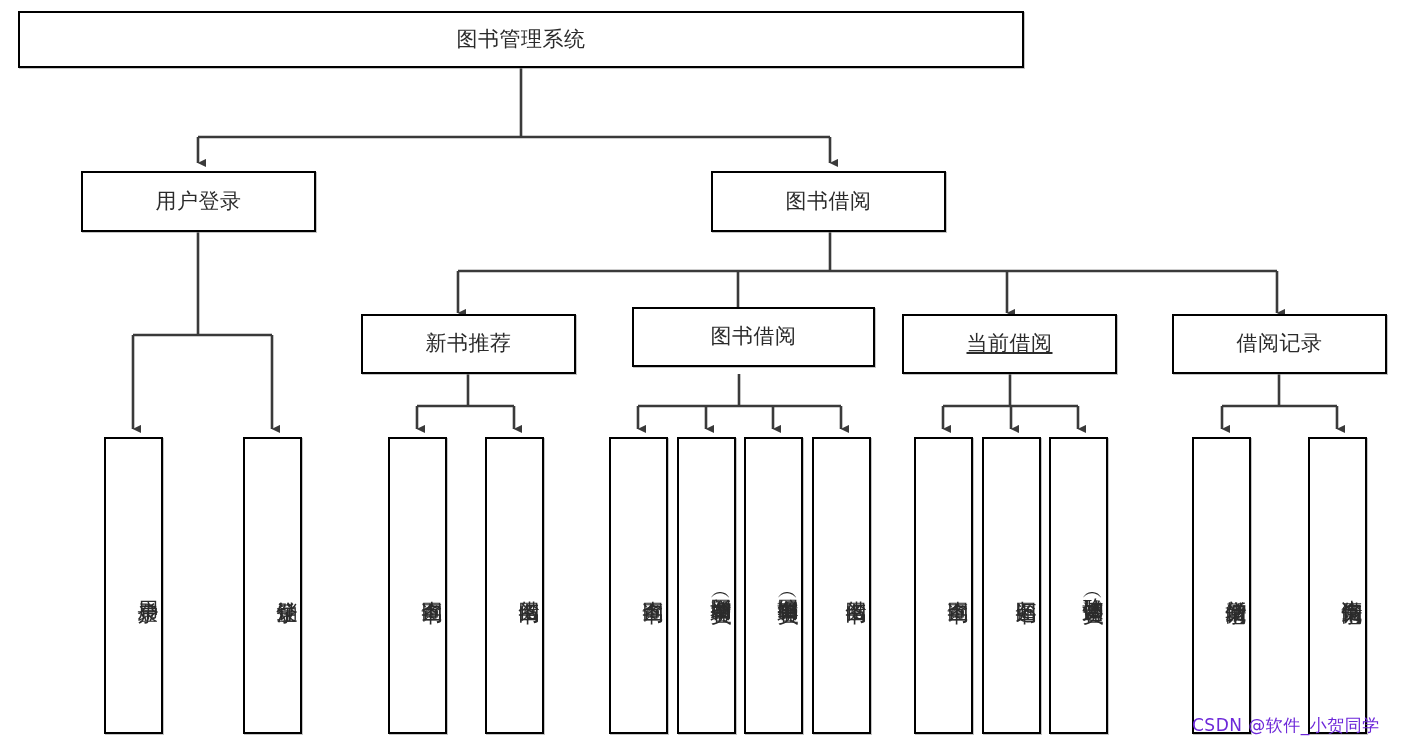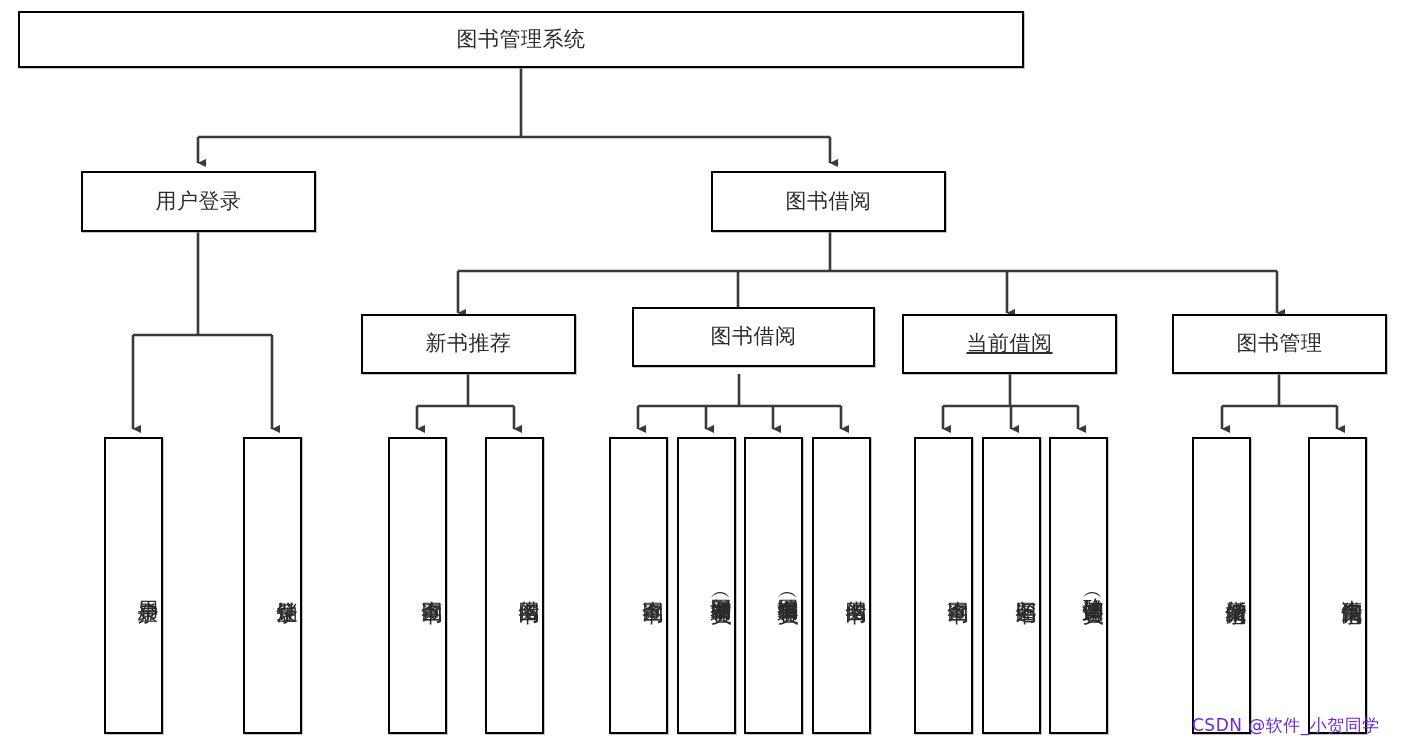--- a/index.html
+++ b/index.html
@@ -123,21 +123,21 @@
   </svg>
 
   <div class="node node-h node-root" style="left:18px; top:11px; width:1006px; height:57px;">图书管理系统</div>
 
   <div class="node node-h" style="left:81px; top:171px; width:235px; height:61px;">用户登录</div>
   <div class="node node-h" style="left:711px; top:171px; width:235px; height:61px;">图书借阅</div>
 
   <div class="node node-h" style="left:361px; top:314px; width:215px; height:60px;">新书推荐</div>
   <div class="node node-h" style="left:632px; top:307px; width:243px; height:60px;">图书借阅</div>
   <div class="node node-h" style="left:902px; top:314px; width:215px; height:60px;text-decoration:underline;">当前借阅</div>
-  <div class="node node-h" style="left:1172px; top:314px; width:215px; height:60px;">图书管理</div>
+  <div class="node node-h" style="left:1172px; top:314px; width:215px; height:60px;">借阅记录</div>
 
   <div class="node node-v" style="left:104px; top:437px; width:59px; height:297px;">用户登录</div>
   <div class="node node-v" style="left:243px; top:437px; width:59px; height:297px;">注销登录</div>
 
   <div class="node node-v" style="left:388px; top:437px; width:59px; height:297px;">查询图书</div>
   <div class="node node-v" style="left:485px; top:437px; width:59px; height:297px;">借阅图书</div>
 
   <div class="node node-v" style="left:609px; top:437px; width:59px; height:297px;">查询图书</div>
   <div class="node node-v" style="left:677px; top:437px; width:59px; height:297px;">新增图书（管理员）</div>
   <div class="node node-v" style="left:744px; top:437px; width:59px; height:297px;">编辑图书（管理员）</div>

